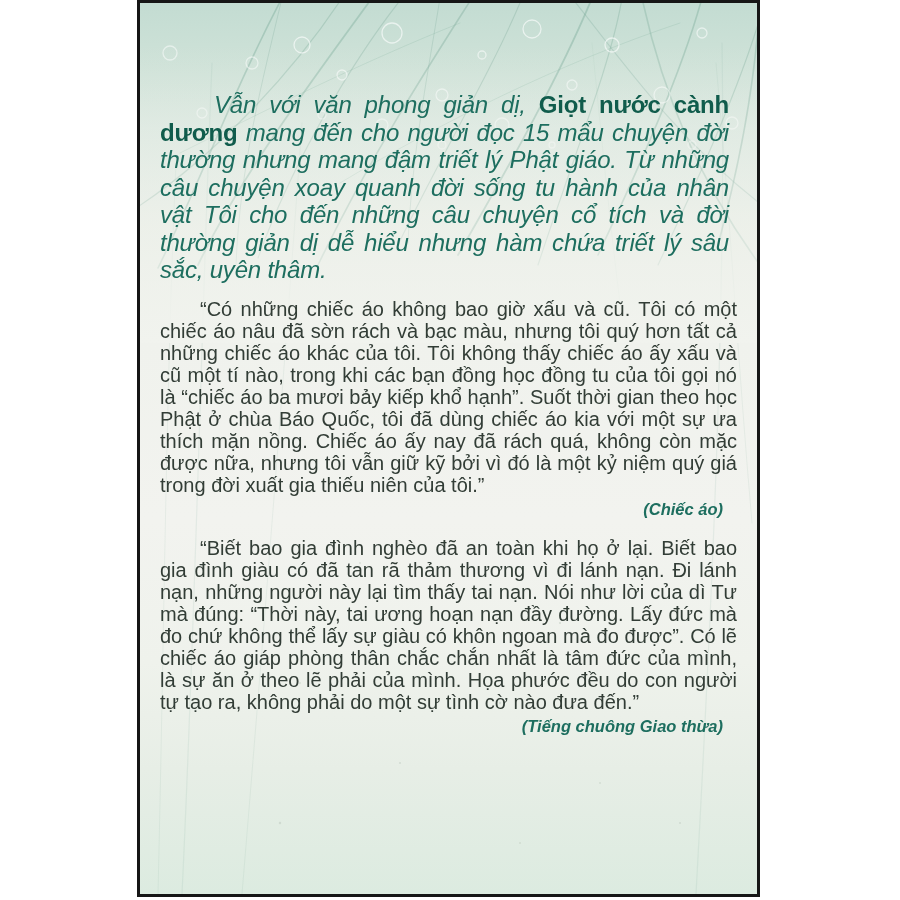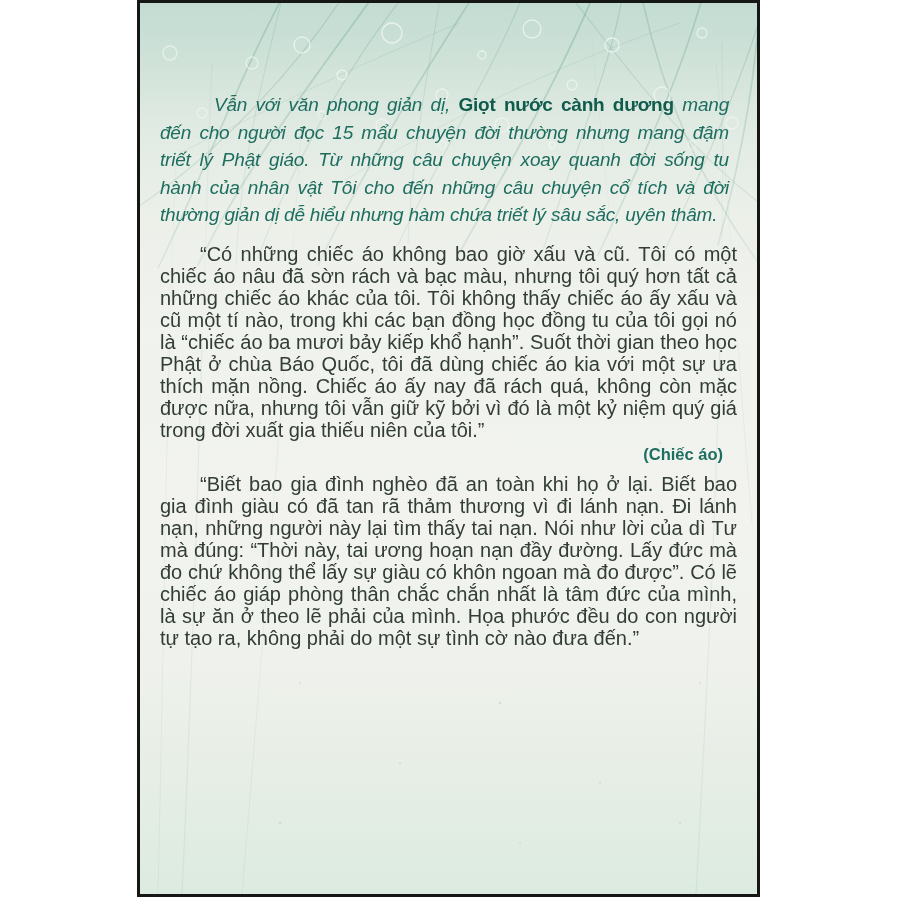--- a/index.html
+++ b/index.html
@@ -44,21 +44,21 @@
     pointer-events: none;
   }
   .text-layer {
     position: relative;
     z-index: 1;
     padding: 0 20px;
     box-sizing: border-box;
   }
   .intro {
     margin: 88px 8px 0 0;
-    font-size: 19px;
+    font-size: 24px;
     line-height: 27.5px;
     font-style: italic;
     color: #1d6e5f;
     text-align: justify;
     text-indent: 54px;
     letter-spacing: -0.2px;
   }
   .intro .book-title {
     font-style: normal;
     font-weight: bold;
@@ -69,25 +69,26 @@
     font-size: 20px;
     line-height: 22px;
     color: #323d36;
     text-align: justify;
     text-indent: 40px;
   }
   .quote-source {
     margin: 2px 14px 0 0;
     font-size: 16.5px;
     line-height: 22px;
+    font-style: italic;
     font-weight: 600;
     color: #1d6e5f;
     text-align: right;
   }
-  .q2 { margin-top: 8px; }
+  .q2 { margin-top: 17px; }
 </style>
 </head>
 <body>
 
 <div class="stage">
   <div class="page-card">
 
     <svg class="decor" viewBox="0 0 617 891" preserveAspectRatio="none" aria-hidden="true">
       <defs>
         <linearGradient id="fade" x1="0" y1="0" x2="0" y2="1">
@@ -170,16 +171,17 @@
     </svg>
 
     <div class="text-layer">
 
       <p class="intro"><span>Vẫn với văn phong giản dị, </span><span class="book-title">Giọt nước cành dương</span><span> mang đến cho người đọc 15 mẩu chuyện đời thường nhưng mang đậm triết lý Phật giáo. Từ những câu chuyện xoay quanh đời sống tu hành của nhân vật Tôi cho đến những câu chuyện cổ tích và đời thường giản dị dễ hiểu nhưng hàm chứa triết lý sâu sắc, uyên thâm.</span></p>
 
       <p class="quote">“Có những chiếc áo không bao giờ xấu và cũ. Tôi có một chiếc áo nâu đã sờn rách và bạc màu, nhưng tôi quý hơn tất cả những chiếc áo khác của tôi. Tôi không thấy chiếc áo ấy xấu và cũ một tí nào, trong khi các bạn đồng học đồng tu của tôi gọi nó là “chiếc áo ba mươi bảy kiếp khổ hạnh”. Suốt thời gian theo học Phật ở chùa Báo Quốc, tôi đã dùng chiếc áo kia với một sự ưa thích mặn nồng. Chiếc áo ấy nay đã rách quá, không còn mặc được nữa, nhưng tôi vẫn giữ kỹ bởi vì đó là một kỷ niệm quý giá trong đời xuất gia thiếu niên của tôi.”</p>
       <p class="quote-source">(Chiếc áo)</p>
 
       <p class="quote q2">“Biết bao gia đình nghèo đã an toàn khi họ ở lại. Biết bao gia đình giàu có đã tan rã thảm thương vì đi lánh nạn. Đi lánh nạn, những người này lại tìm thấy tai nạn. Nói như lời của dì Tư mà đúng: “Thời này, tai ương hoạn nạn đầy đường. Lấy đức mà đo chứ không thể lấy sự giàu có khôn ngoan mà đo được”. Có lẽ chiếc áo giáp phòng thân chắc chắn nhất là tâm đức của mình, là sự ăn ở theo lẽ phải của mình. Họa phước đều do con người tự tạo ra, không phải do một sự tình cờ nào đưa đến.”</p>
+      <p class="quote-source">(Tiếng chuông Giao thừa)</p>
 
     </div>
   </div>
 </div>
 
 </body></html>

